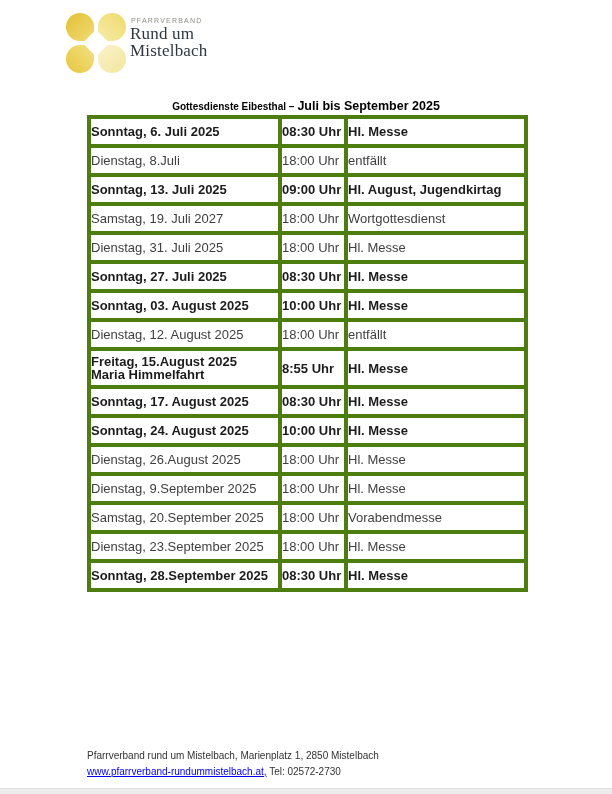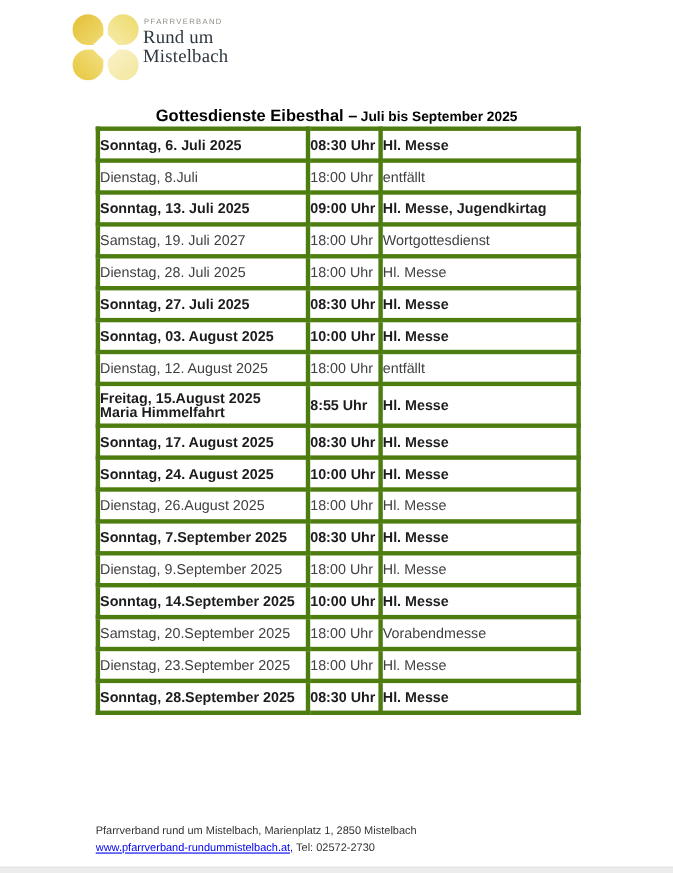--- a/index.html
+++ b/index.html
@@ -21,21 +21,21 @@
   .p-bl { left:0;  bottom:0; border-radius:100% 0 100% 100%; background:linear-gradient(45deg,#e7c63d,#f2e184); }
   .center-star { position:absolute; left:50%; top:50%; width:19px; height:19px; background:#ffffff;
                  transform:translate(-50%,-50%) rotate(45deg); }
   .logo-text { margin-left:4px; padding-top:4px; }
   .kicker { font-size:7px; letter-spacing:1.2px; color:#8d8d86; margin:0 0 2px 1px; }
   .orgname { font-family:"Liberation Serif", serif; font-size:17px; line-height:16.5px;
              color:#2e3740; letter-spacing:0.2px; }
 
   
   .title { position:absolute; top:81px; left:0; width:100%; text-align:center; margin:0; color:#000; }
-  .title-main { font-size:15px; font-weight:700; }
+  .title-main { font-size:10px; font-weight:700; }
   .title-sub  { font-size:12.5px; font-weight:700; margin-left:3px; }
 
   
   table.schedule { position:absolute; left:87px; top:115px; width:437px;
                    border-collapse:collapse; table-layout:fixed; }
   .schedule td { border:4px solid #4d7c0f; font-size:13px; color:#3f3f3f;
                  height:25px; padding:0; vertical-align:middle;
                  white-space:nowrap; overflow:hidden; }
   .c-date    { padding-left:8px; }
   .c-time    { text-align:left; padding-right:7px; }
@@ -84,29 +84,29 @@
         <td class="c-service">Hl. Messe</td>
       </tr>
       <tr>
         <td class="c-date">Dienstag, 8.Juli</td>
         <td class="c-time">18:00 Uhr</td>
         <td class="c-service">entfällt</td>
       </tr>
       <tr class="bold">
         <td class="c-date">Sonntag, 13. Juli 2025</td>
         <td class="c-time">09:00 Uhr</td>
-        <td class="c-service">Hl. Messe, Jugendkirtag</td>
+        <td class="c-service">Hl. August, Jugendkirtag</td>
       </tr>
       <tr>
         <td class="c-date">Samstag, 19. Juli 2027</td>
         <td class="c-time">18:00 Uhr</td>
         <td class="c-service">Wortgottesdienst</td>
       </tr>
       <tr>
-        <td class="c-date">Dienstag, 28. Juli 2025</td>
+        <td class="c-date">Dienstag, 31. Juli 2025</td>
         <td class="c-time">18:00 Uhr</td>
         <td class="c-service">Hl. Messe</td>
       </tr>
       <tr class="bold">
         <td class="c-date">Sonntag, 27. Juli 2025</td>
         <td class="c-time">08:30 Uhr</td>
         <td class="c-service">Hl. Messe</td>
       </tr>
       <tr class="bold">
         <td class="c-date">Sonntag, 03. August 2025</td>
@@ -131,33 +131,23 @@
       <tr class="bold">
         <td class="c-date">Sonntag, 24. August 2025</td>
         <td class="c-time">10:00 Uhr</td>
         <td class="c-service">Hl. Messe</td>
       </tr>
       <tr>
         <td class="c-date">Dienstag, 26.August 2025</td>
         <td class="c-time">18:00 Uhr</td>
         <td class="c-service">Hl. Messe</td>
       </tr>
-      <tr class="bold">
-        <td class="c-date">Sonntag, 7.September 2025</td>
-        <td class="c-time">08:30 Uhr</td>
-        <td class="c-service">Hl. Messe</td>
-      </tr>
       <tr>
         <td class="c-date">Dienstag, 9.September 2025</td>
         <td class="c-time">18:00 Uhr</td>
-        <td class="c-service">Hl. Messe</td>
-      </tr>
-      <tr class="bold">
-        <td class="c-date">Sonntag, 14.September 2025</td>
-        <td class="c-time">10:00 Uhr</td>
         <td class="c-service">Hl. Messe</td>
       </tr>
       <tr>
         <td class="c-date">Samstag, 20.September 2025</td>
         <td class="c-time">18:00 Uhr</td>
         <td class="c-service">Vorabendmesse</td>
       </tr>
       <tr>
         <td class="c-date">Dienstag, 23.September 2025</td>
         <td class="c-time">18:00 Uhr</td>

